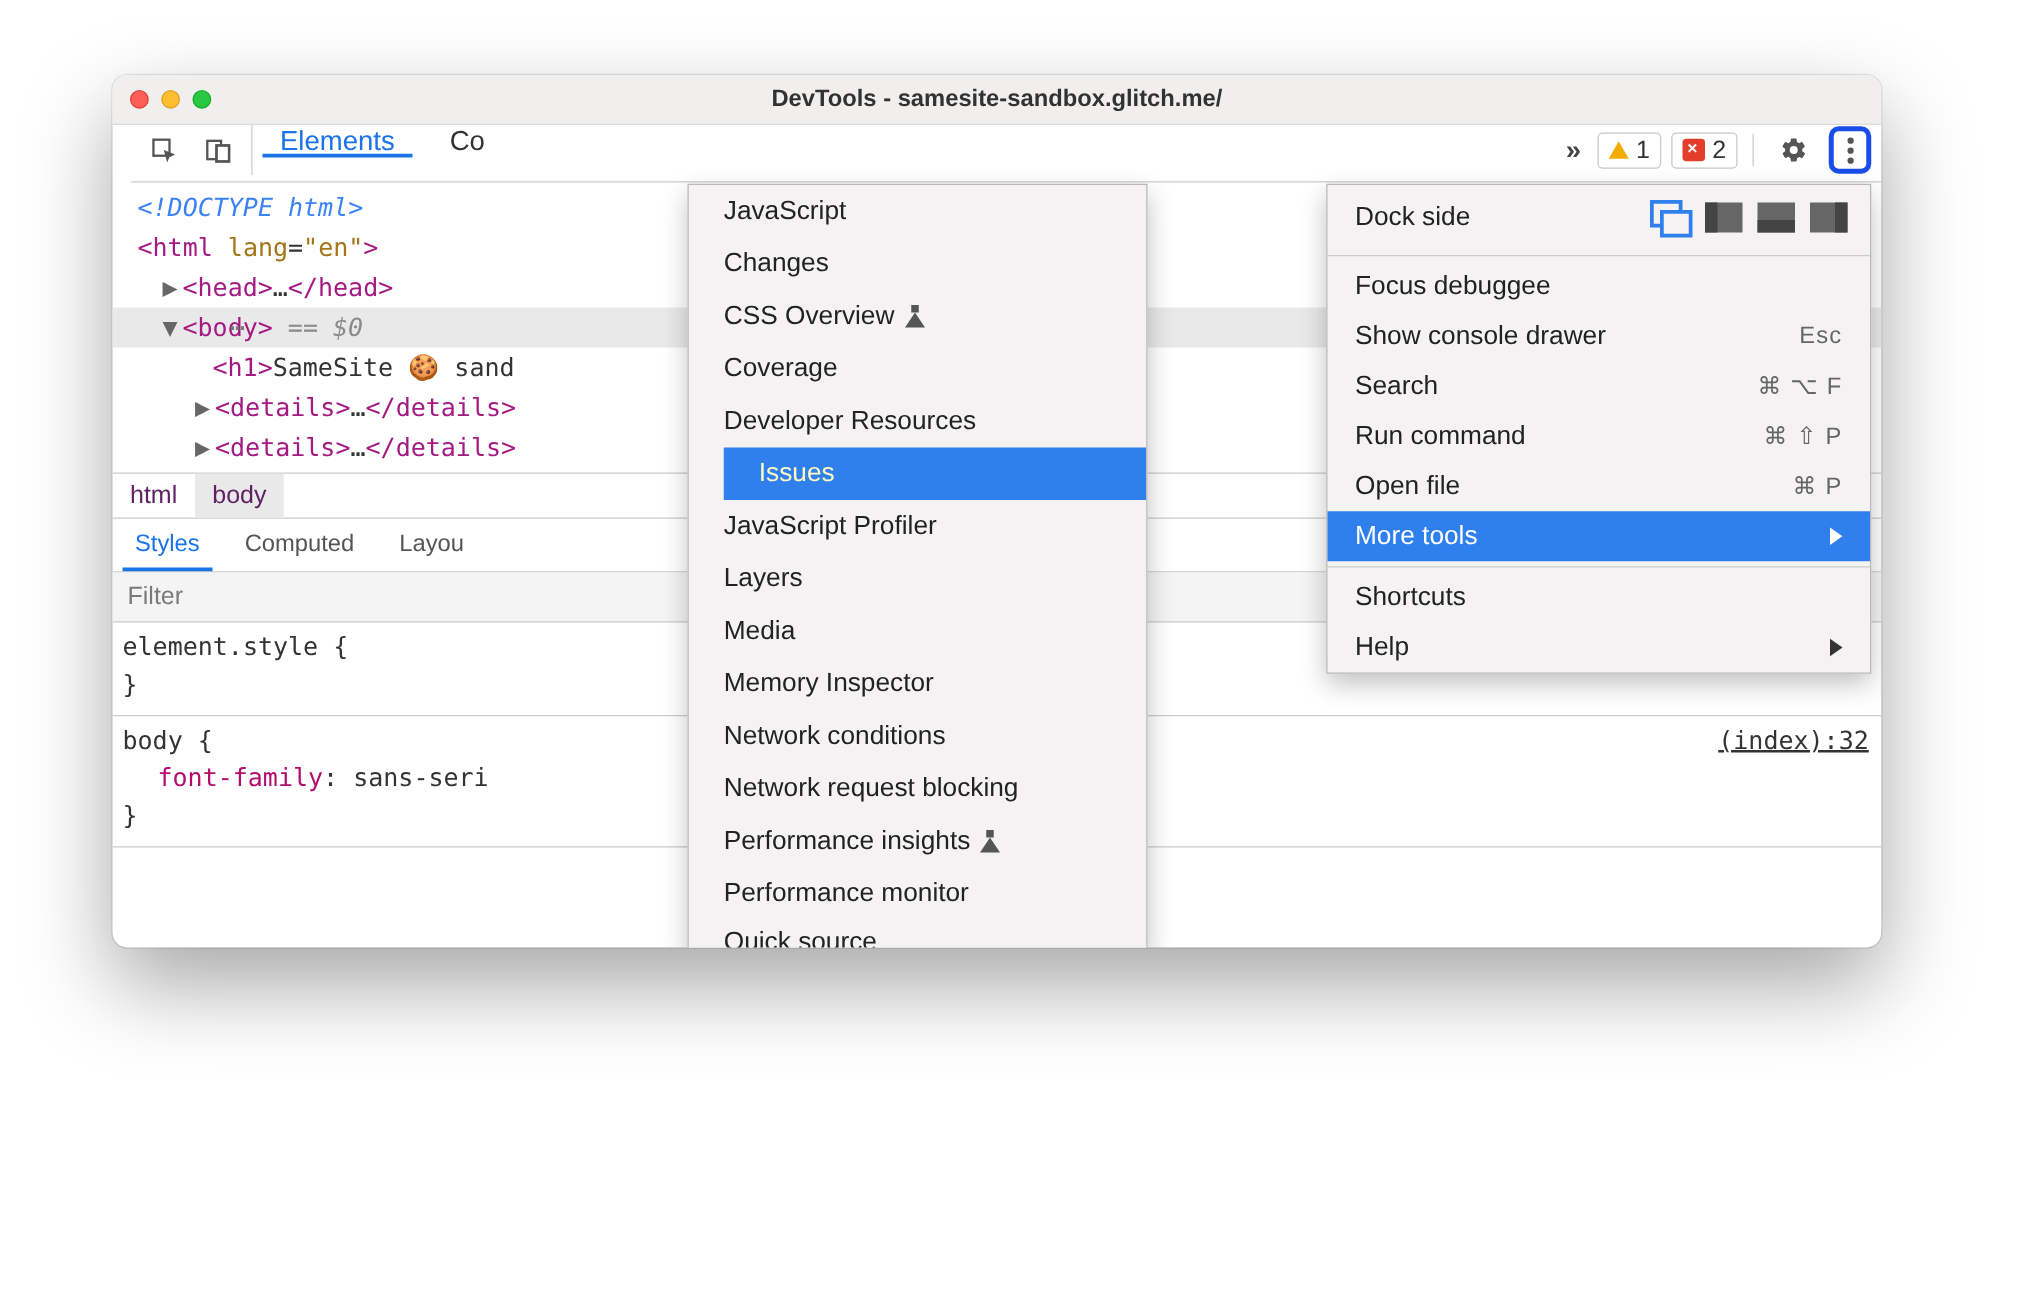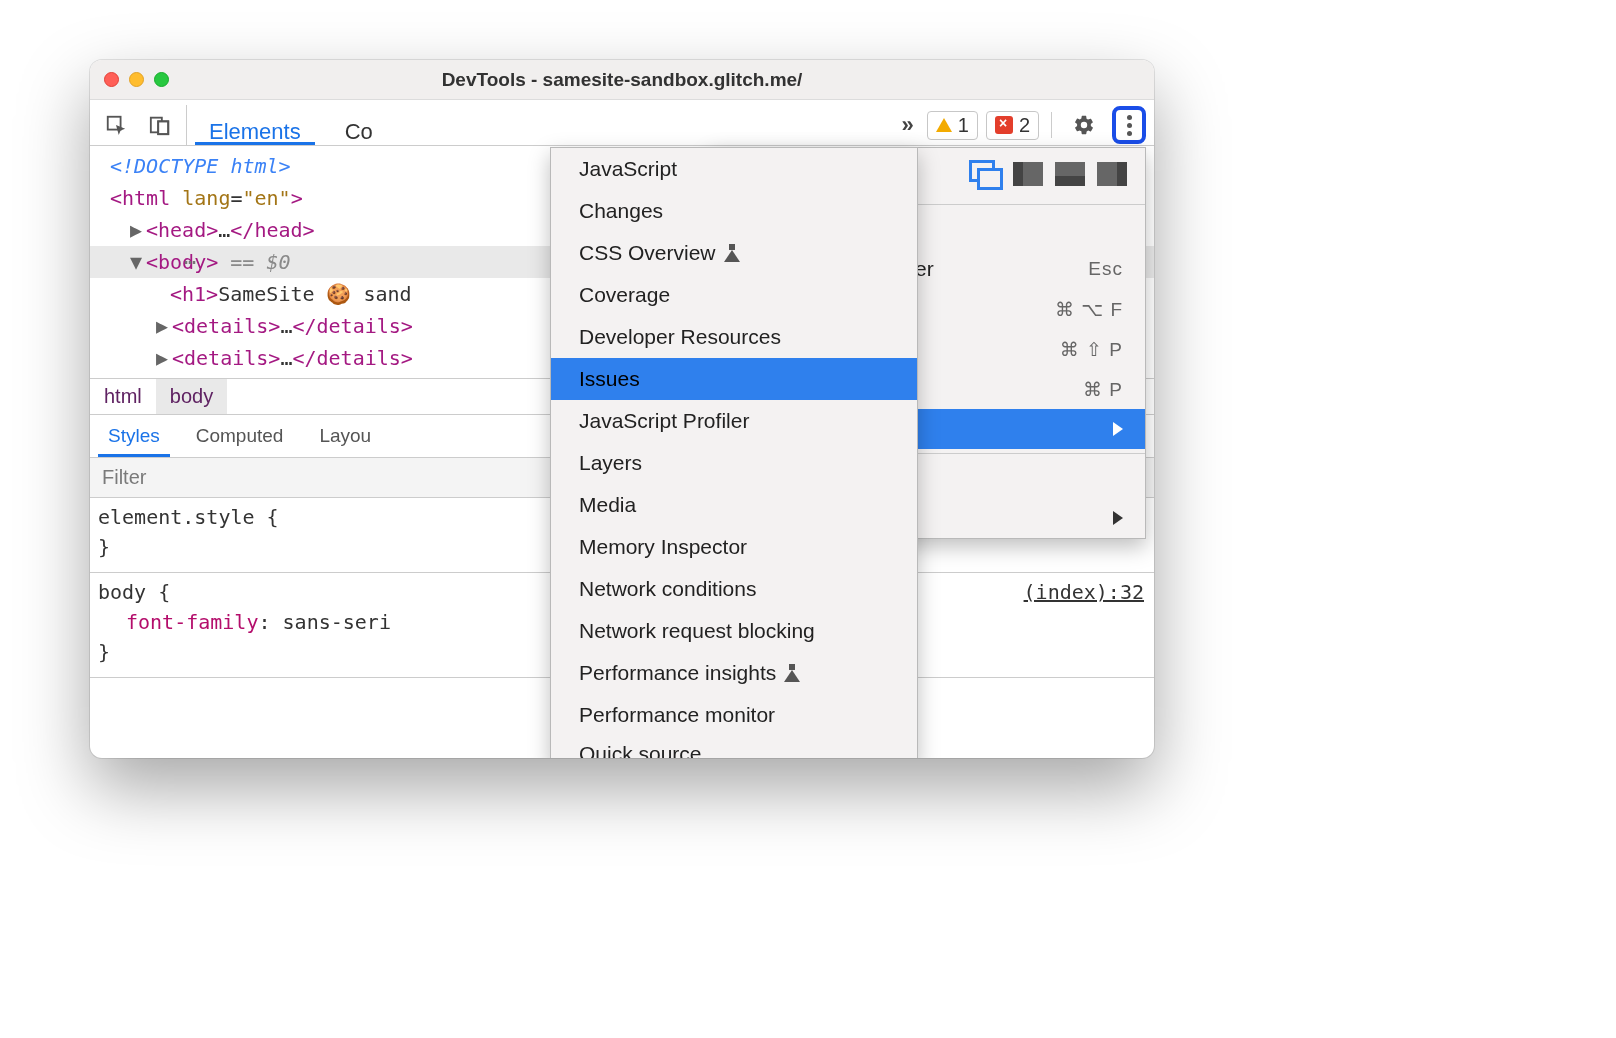--- a/index.html
+++ b/index.html
@@ -14,21 +14,21 @@
   .stage {
     position: relative;
     width: 1616px;
     height: 1038px;
     background: #fff;
   }
   .window {
     position: absolute;
     left: 90px;
     top: 60px;
-    width: 1064px;
+    width: 1415px;
     height: 698px;
     background: #fff;
     border-radius: 12px;
     box-shadow: 0 30px 70px rgba(0,0,0,0.35), 0 0 0 1px rgba(0,0,0,0.1);
     overflow: hidden;
   }
 
   
   .titlebar {
     height: 40px;
@@ -58,21 +58,22 @@
     font-size: 19px;
     color: #323232;
     pointer-events: none;
   }
 
   
   .toolbar {
     height: 46px;
     border-bottom: 1px solid #ccc;
     display: flex;
-    align-items: flex-end;
+    align-items: flex-start;
+    margin-left: 15px;
   }
   .toolbar .left-icons {
     display: flex;
     align-items: center;
     padding: 0 6px;
     gap: 4px;
     border-right: 1px solid #ccc;
   }
   .iconbtn {
     width: 40px; height: 40px;
@@ -320,21 +321,21 @@
     font-size: 21px;
     color: #222;
     overflow: hidden;
   }
   .sm-row {
     padding: 9px 28px;
     display: flex;
     align-items: center;
     gap: 8px;
   }
-  .sm-row.hl { background: #2f80ed; color: #000000; }
+  .sm-row.hl { background: #2f80ed; color: #fef9c3; margin-left: 28px; }
   .flask {
     width: 16px; height: 18px; position: relative;
     display: inline-block;
   }
   .flask::before {
     content: "";
     position: absolute;
     left: 5px; top: 0; width: 6px; height: 6px;
     background: #555;
   }

